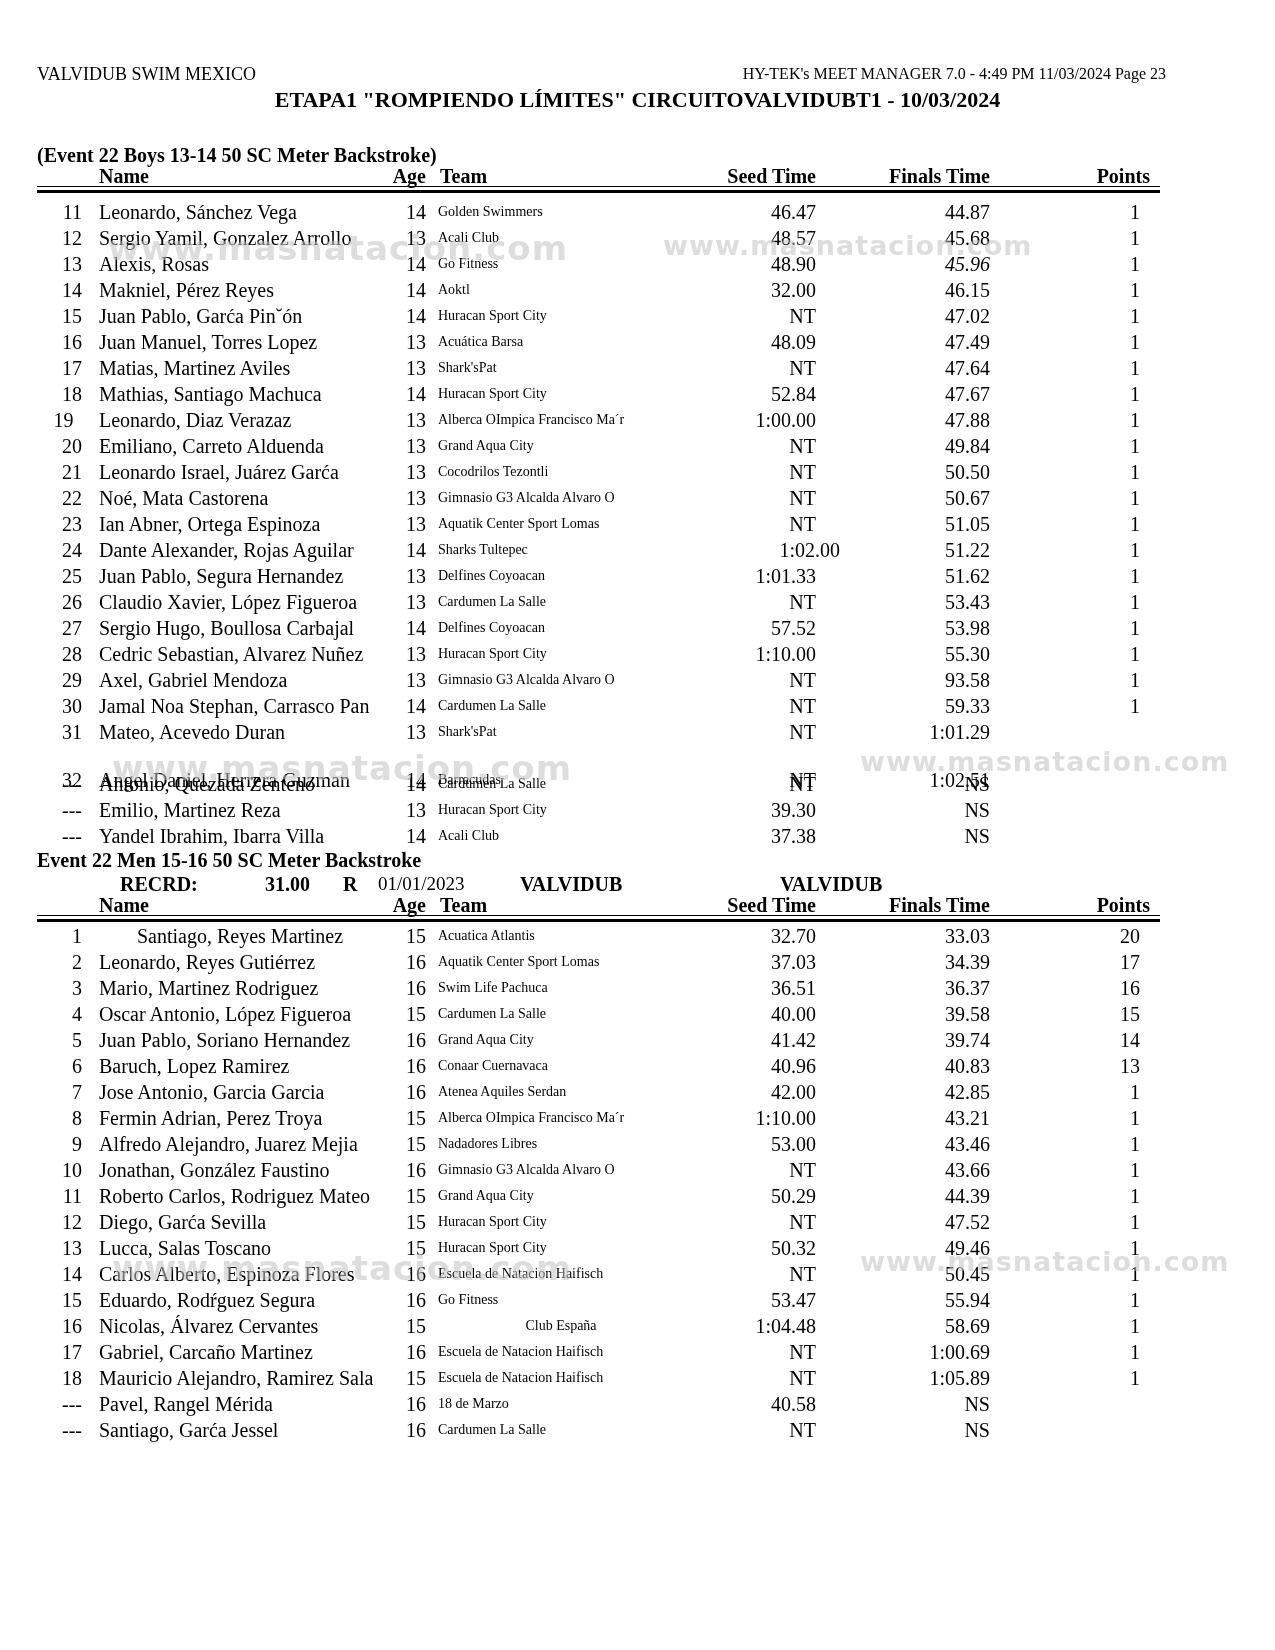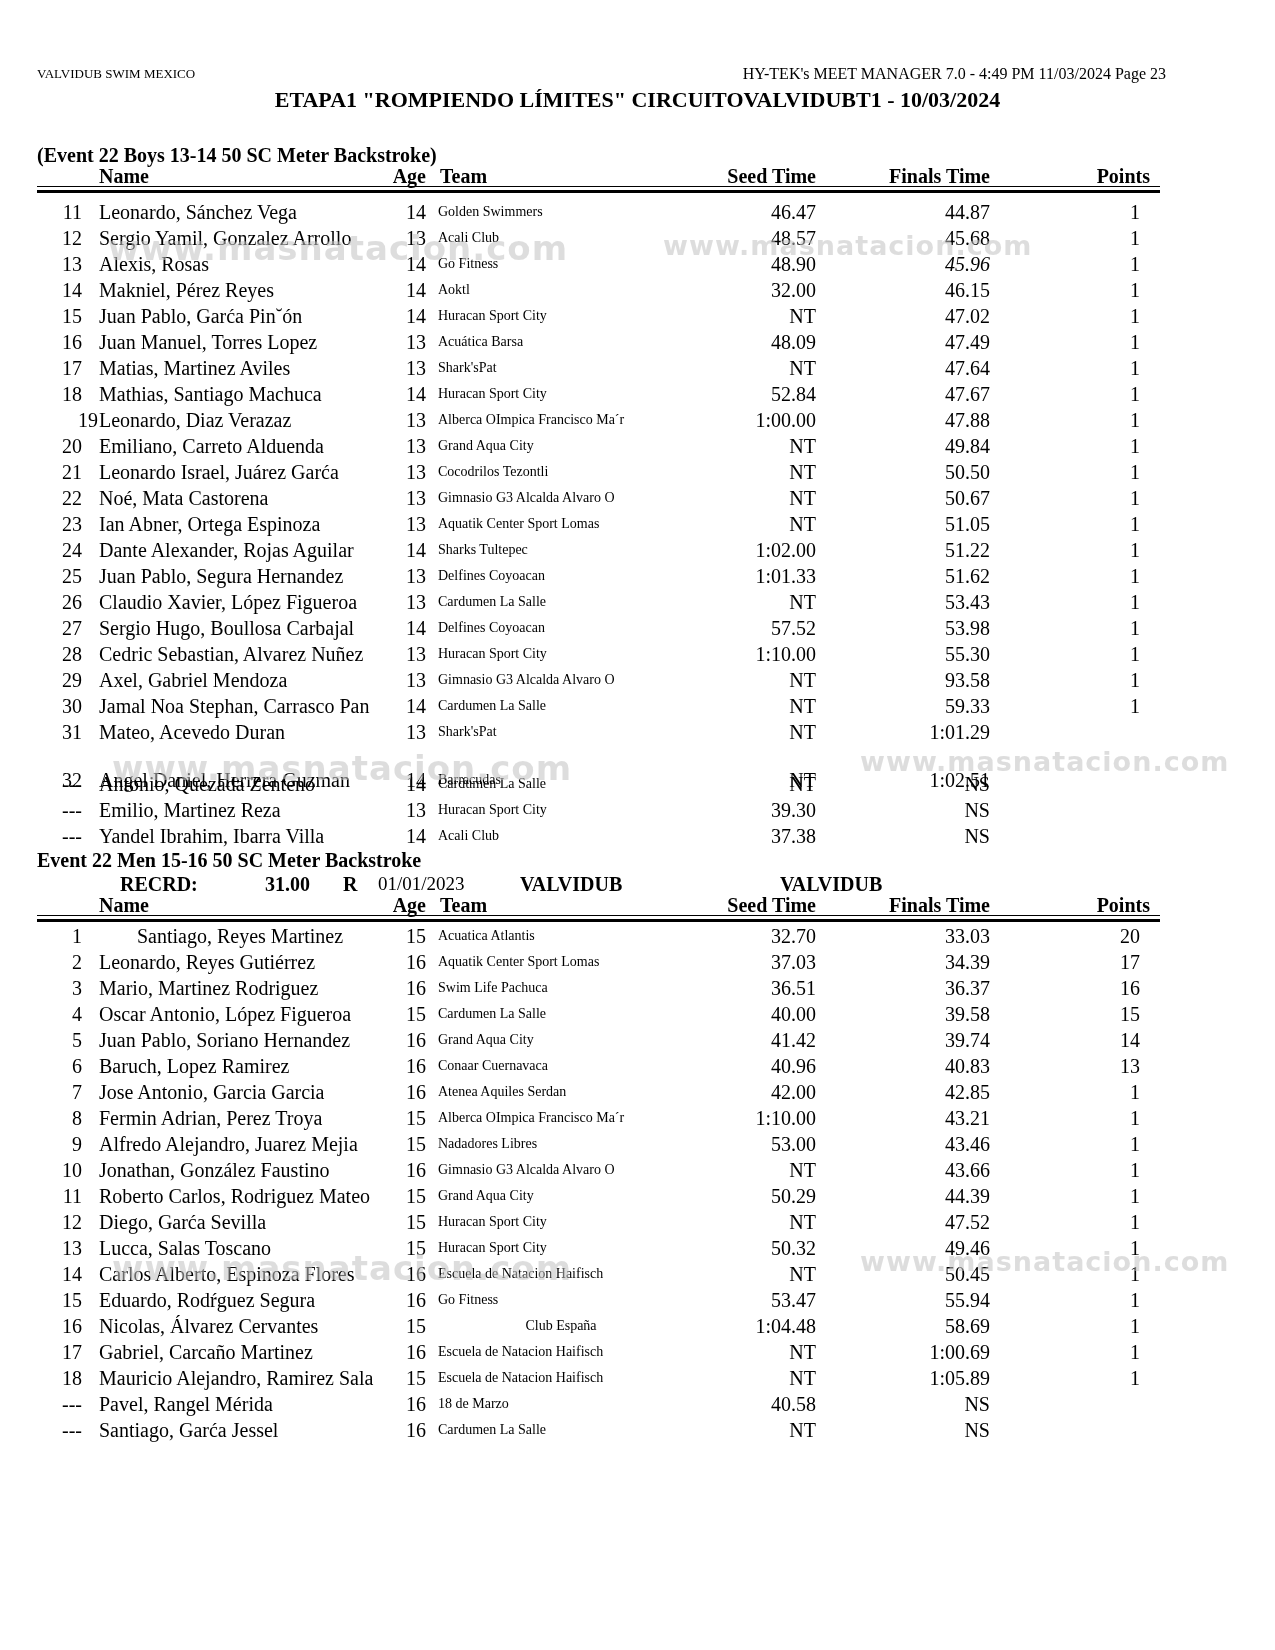--- a/index.html
+++ b/index.html
@@ -1,19 +1,19 @@
 <!DOCTYPE html>
 <html><head>
 <meta charset="utf-8">
 <style>
   html,body{margin:0;padding:0;background:#e8e8e8;}
   .page{position:relative;width:1275px;height:1650px;margin:0 auto;background:#ffffff;
         font-family:"Liberation Serif","DejaVu Serif",serif;color:#000;overflow:hidden;}
   .abs{position:absolute;white-space:nowrap;}
-  .hdr-left{left:37px;top:62px;font-size:13px;line-height:24px;}
+  .hdr-left{left:37px;top:62px;font-size:18px;line-height:24px;}
   .hdr-right{right:109px;top:62px;font-size:16px;line-height:24px;}
   .meet-title{left:0;top:87px;width:1275px;text-align:center;font-weight:bold;font-size:22px;line-height:26px;}
   .results-h{left:0;top:113px;width:1275px;text-align:center;font-weight:bold;font-size:21px;line-height:24px;}
   .sec-title{left:37px;font-weight:bold;font-size:20px;line-height:24px;position:absolute;white-space:nowrap;}
   .hrow{position:absolute;left:37px;width:1123px;height:26px;border-bottom:3px solid #000;
         font-weight:bold;font-size:20px;line-height:24px;}
   .hrow .thinline{position:absolute;left:0;right:0;bottom:3px;height:1px;background:#000;}
   .row{position:absolute;left:37px;width:1123px;height:26px;font-size:20px;line-height:26px;}
   .c{position:absolute;white-space:nowrap;line-height:26px;}
   .r{text-align:right;}
@@ -110,21 +110,21 @@
       <div class="row" style="top: 381px;">
         <span class="c r" style="left: 0px; width: 45px;">18</span>
         <span class="c" style="left: 62px; width: 290px;">Mathias, Santiago Machuca</span>
         <span class="c r" style="left: 340px; width: 49px;">14</span>
         <span class="c team" style="left: 401px; width: 230px;">Huracan Sport City</span>
         <span class="c r" style="left: 600px; width: 179px;">52.84</span>
         <span class="c r" style="left: 790px; width: 163px;">47.67</span>
         <span class="c r" style="left: 1000px; width: 103px;">1</span>
       </div>
       <div class="row" style="top: 407px;">
-        <span class="c r" style="left: 16px; width: 45px;">19</span>
+        <span class="c r" style="left: 4px; width: 45px; text-align: center;">19</span>
         <span class="c" style="left: 62px; width: 290px;">Leonardo, Diaz Verazaz</span>
         <span class="c r" style="left: 340px; width: 49px;">13</span>
         <span class="c team" style="left: 401px; width: 230px;">Alberca OImpica Francisco Ma´r</span>
         <span class="c r" style="left: 600px; width: 179px;">1:00.00</span>
         <span class="c r" style="left: 790px; width: 163px;">47.88</span>
         <span class="c r" style="left: 1000px; width: 103px;">1</span>
       </div>
       <div class="row" style="top: 433px;">
         <span class="c r" style="left: 0px; width: 45px;">20</span>
         <span class="c" style="left: 62px; width: 290px;">Emiliano, Carreto Alduenda</span>
@@ -159,21 +159,21 @@
         <span class="c team" style="left: 401px; width: 230px;">Aquatik Center Sport Lomas</span>
         <span class="c r" style="left: 600px; width: 179px;">NT</span>
         <span class="c r" style="left: 790px; width: 163px;">51.05</span>
         <span class="c r" style="left: 1000px; width: 103px;">1</span>
       </div>
       <div class="row" style="top: 537px;">
         <span class="c r" style="left: 0px; width: 45px;">24</span>
         <span class="c" style="left: 62px; width: 290px;">Dante Alexander, Rojas Aguilar</span>
         <span class="c r" style="left: 340px; width: 49px;">14</span>
         <span class="c team" style="left: 401px; width: 230px;">Sharks Tultepec</span>
-        <span class="c r" style="left: 600px; width: 179px;">1:02.00</span>
+        <span class="c r" style="left: 624px; width: 179px;">1:02.00</span>
         <span class="c r" style="left: 790px; width: 163px;">51.22</span>
         <span class="c r" style="left: 1000px; width: 103px;">1</span>
       </div>
       <div class="row" style="top: 563px;">
         <span class="c r" style="left: 0px; width: 45px;">25</span>
         <span class="c" style="left: 62px; width: 290px;">Juan Pablo, Segura Hernandez</span>
         <span class="c r" style="left: 340px; width: 49px;">13</span>
         <span class="c team" style="left: 401px; width: 230px;">Delfines Coyoacan</span>
         <span class="c r" style="left: 600px; width: 179px;">1:01.33</span>
         <span class="c r" style="left: 790px; width: 163px;">51.62</span>

